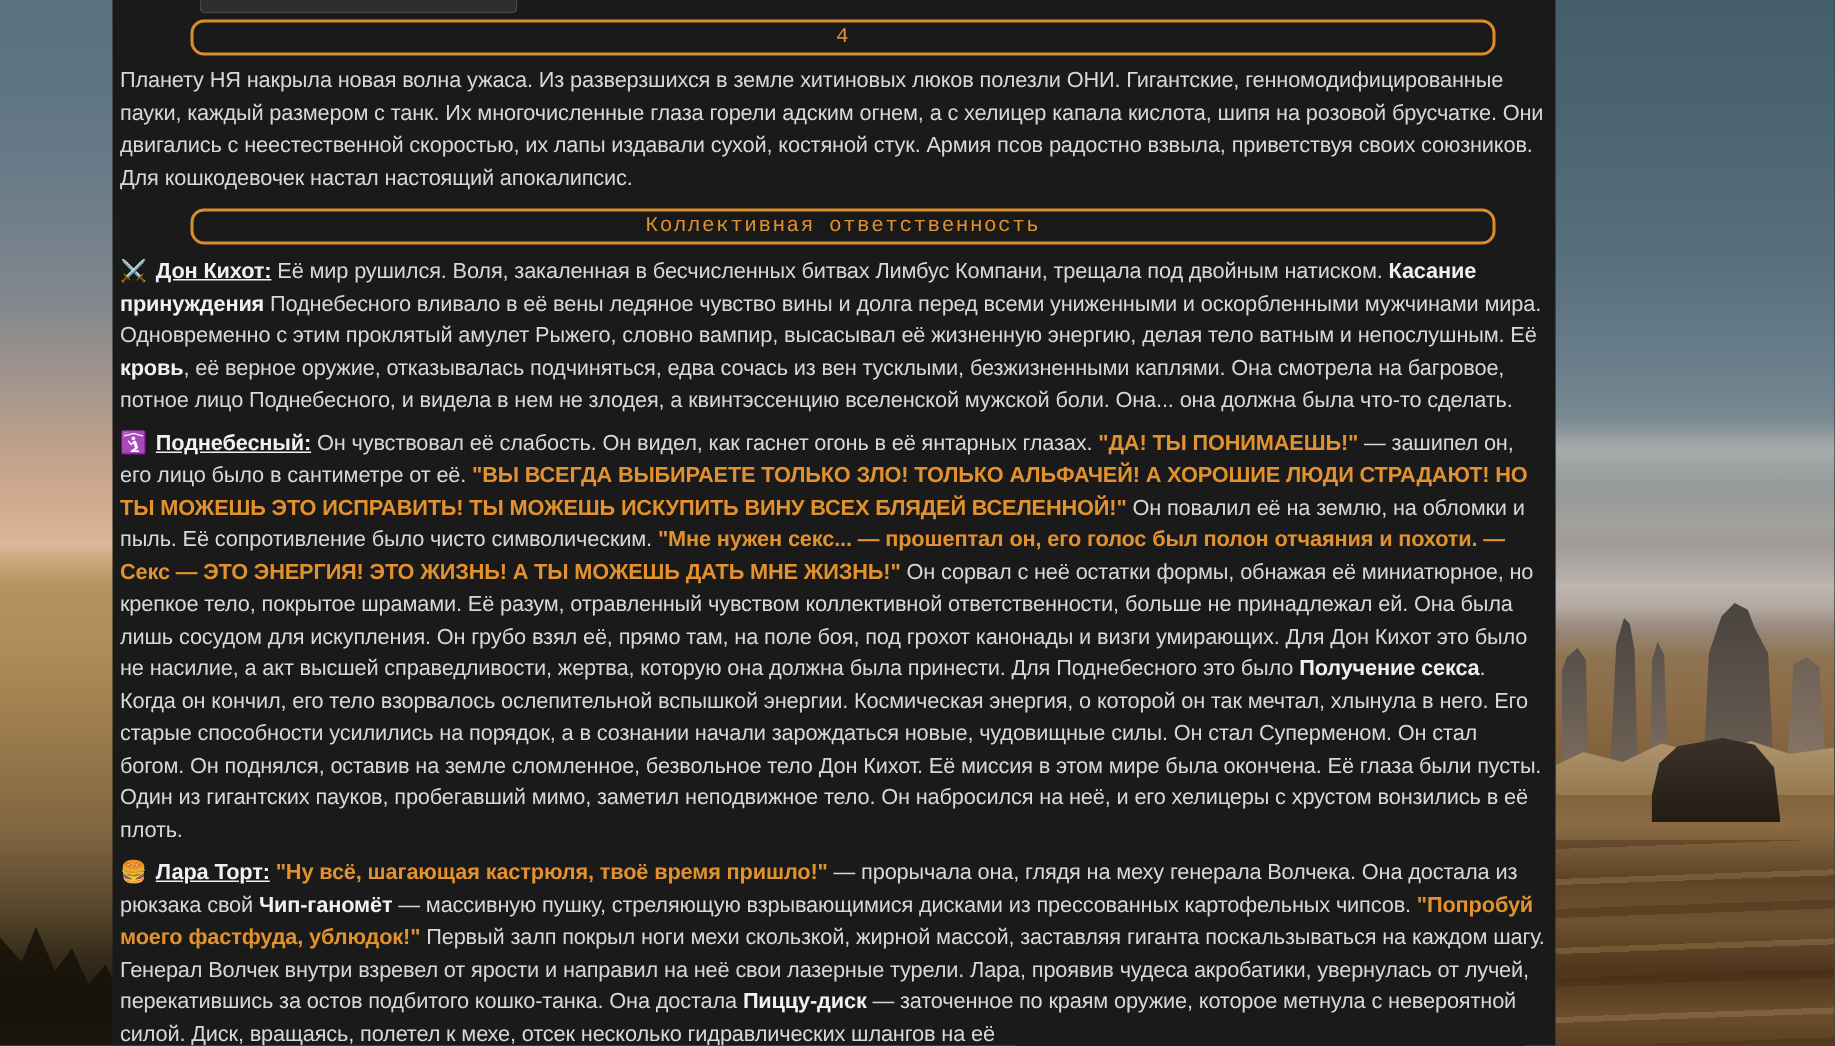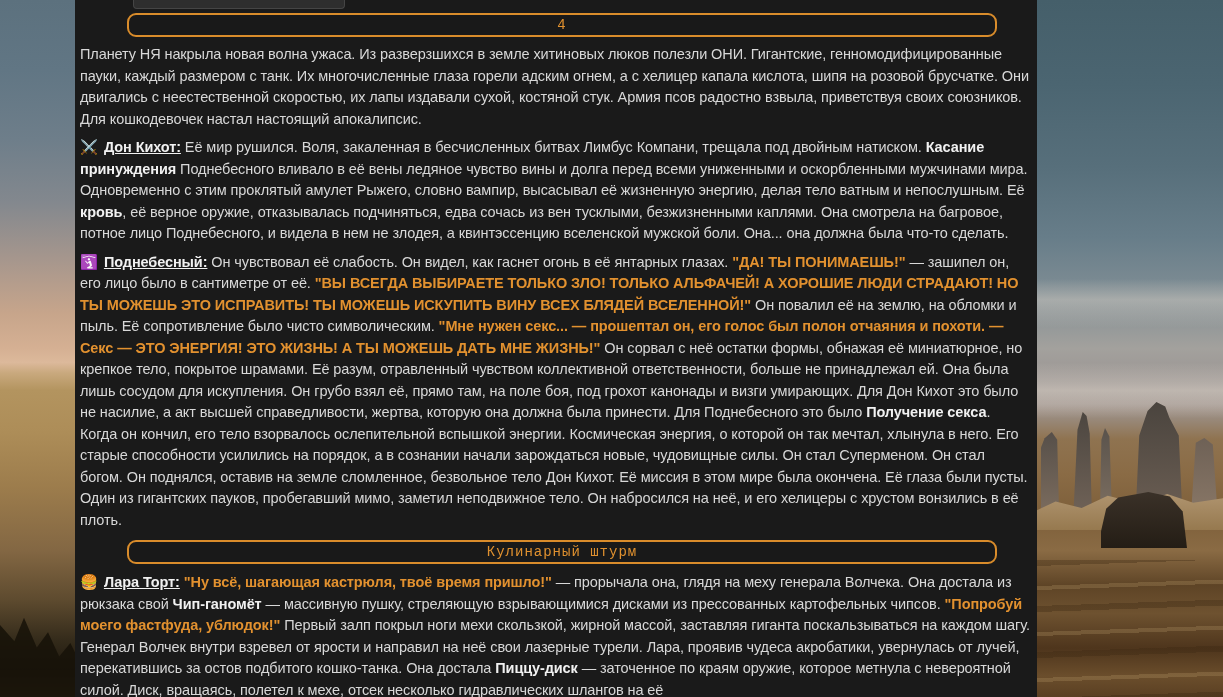--- a/index.html
+++ b/index.html
@@ -116,24 +116,24 @@
 
 <div class="panel">
   <div class="top-remnant"></div>
 
   <div class="frame-box">
     <span>4</span>
   </div>
 
   <p class="story-p"><span class="seg-normal">Планету НЯ накрыла новая волна ужаса. Из разверзшихся в земле хитиновых люков полезли ОНИ. Гигантские, генномодифицированные пауки, каждый размером с танк. Их многочисленные глаза горели адским огнем, а с хелицер капала кислота, шипя на розовой брусчатке. Они двигались с неестественной скоростью, их лапы издавали сухой, костяной стук. Армия псов радостно взвыла, приветствуя своих союзников. Для кошкодевочек настал настоящий апокалипсис.</span></p>
 
+  <div class="frame-box section-box">
+    <span>Коллективная ответственность</span>
+  </div>
 
   <p class="story-p"><span class="seg-icon">⚔️ </span><span class="seg-name">Дон Кихот:</span><span class="seg-normal"> Её мир рушился. Воля, закаленная в бесчисленных битвах Лимбус Компани, трещала под двойным натиском. </span><span class="seg-bold">Касание принуждения</span><span class="seg-normal"> Поднебесного вливало в её вены ледяное чувство вины и долга перед всеми униженными и оскорбленными мужчинами мира. Одновременно с этим проклятый амулет Рыжего, словно вампир, высасывал её жизненную энергию, делая тело ватным и непослушным. Её </span><span class="seg-bold">кровь</span><span class="seg-normal">, её верное оружие, отказывалась подчиняться, едва сочась из вен тусклыми, безжизненными каплями. Она смотрела на багровое, потное лицо Поднебесного, и видела в нем не злодея, а квинтэссенцию вселенской мужской боли. Она... она должна была что-то сделать.</span></p>
 
   <p class="story-p"><span class="seg-icon">🛐 </span><span class="seg-name">Поднебесный:</span><span class="seg-normal"> Он чувствовал её слабость. Он видел, как гаснет огонь в её янтарных глазах. </span><span class="seg-quote">"ДА! ТЫ ПОНИМАЕШЬ!"</span><span class="seg-normal"> — зашипел он, его лицо было в сантиметре от её. </span><span class="seg-quote">"ВЫ ВСЕГДА ВЫБИРАЕТЕ ТОЛЬКО ЗЛО! ТОЛЬКО АЛЬФАЧЕЙ! А ХОРОШИЕ ЛЮДИ СТРАДАЮТ! НО ТЫ МОЖЕШЬ ЭТО ИСПРАВИТЬ! ТЫ МОЖЕШЬ ИСКУПИТЬ ВИНУ ВСЕХ БЛЯДЕЙ ВСЕЛЕННОЙ!"</span><span class="seg-normal"> Он повалил её на землю, на обломки и пыль. Её сопротивление было чисто символическим. </span><span class="seg-quote">"Мне нужен секс... — прошептал он, его голос был полон отчаяния и похоти. — Секс — ЭТО ЭНЕРГИЯ! ЭТО ЖИЗНЬ! А ТЫ МОЖЕШЬ ДАТЬ МНЕ ЖИЗНЬ!"</span><span class="seg-normal"> Он сорвал с неё остатки формы, обнажая её миниатюрное, но крепкое тело, покрытое шрамами. Её разум, отравленный чувством коллективной ответственности, больше не принадлежал ей. Она была лишь сосудом для искупления. Он грубо взял её, прямо там, на поле боя, под грохот канонады и визги умирающих. Для Дон Кихот это было не насилие, а акт высшей справедливости, жертва, которую она должна была принести. Для Поднебесного это было </span><span class="seg-bold">Получение секса</span><span class="seg-normal">. Когда он кончил, его тело взорвалось ослепительной вспышкой энергии. Космическая энергия, о которой он так мечтал, хлынула в него. Его старые способности усилились на порядок, а в сознании начали зарождаться новые, чудовищные силы. Он стал Суперменом. Он стал богом. Он поднялся, оставив на земле сломленное, безвольное тело Дон Кихот. Её миссия в этом мире была окончена. Её глаза были пусты. Один из гигантских пауков, пробегавший мимо, заметил неподвижное тело. Он набросился на неё, и его хелицеры с хрустом вонзились в её плоть.</span></p>
 
-  <div class="frame-box section-box">
-    <span>Кулинарный штурм</span>
-  </div>
 
   <p class="story-p"><span class="seg-icon">🍔 </span><span class="seg-name">Лара Торт:</span><span class="seg-normal"> </span><span class="seg-quote">"Ну всё, шагающая кастрюля, твоё время пришло!"</span><span class="seg-normal"> — прорычала она, глядя на меху генерала Волчека. Она достала из рюкзака свой </span><span class="seg-bold">Чип-ганомёт</span><span class="seg-normal"> — массивную пушку, стреляющую взрывающимися дисками из прессованных картофельных чипсов. </span><span class="seg-quote">"Попробуй моего фастфуда, ублюдок!"</span><span class="seg-normal"> Первый залп покрыл ноги мехи скользкой, жирной массой, заставляя гиганта поскальзываться на каждом шагу. Генерал Волчек внутри взревел от ярости и направил на неё свои лазерные турели. Лара, проявив чудеса акробатики, увернулась от лучей, перекатившись за остов подбитого кошко-танка. Она достала </span><span class="seg-bold">Пиццу-диск</span><span class="seg-normal"> — заточенное по краям оружие, которое метнула с невероятной силой. Диск, вращаясь, полетел к мехе, отсек несколько гидравлических шлангов на её </span></p>
 
 </div>
 
 </body></html>

